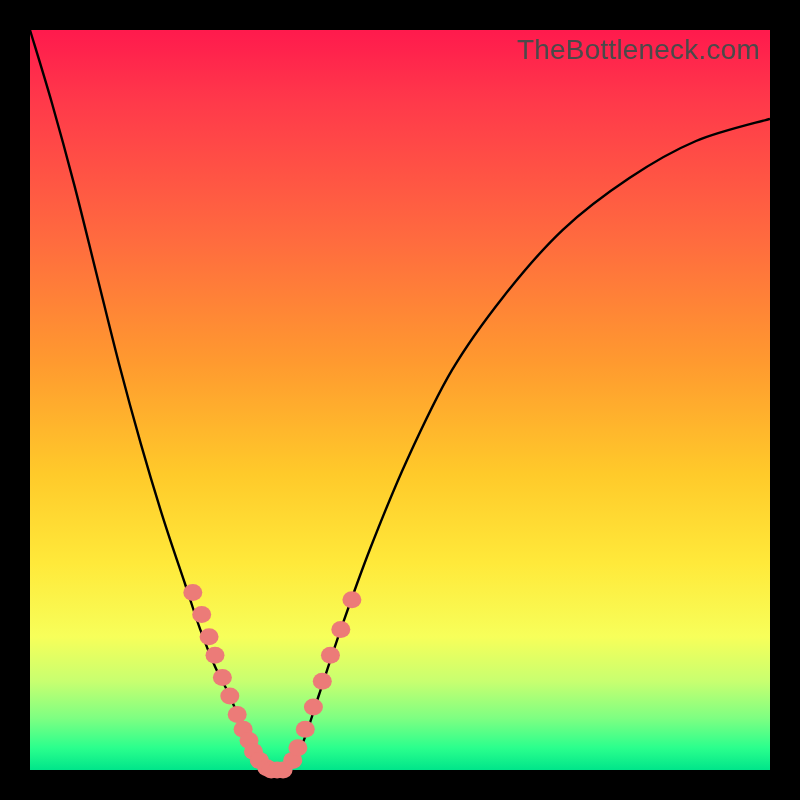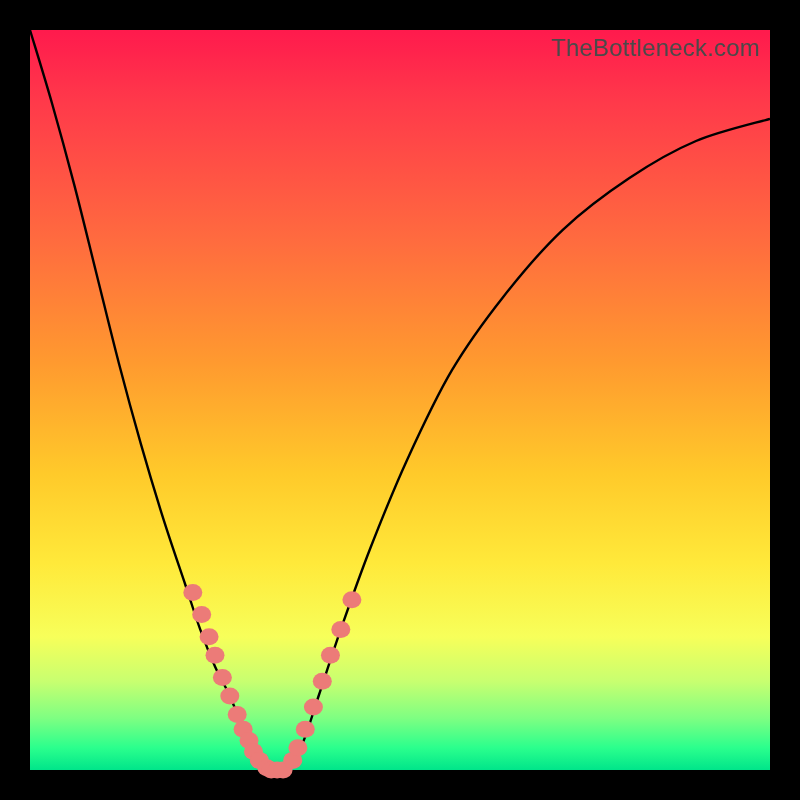--- a/index.html
+++ b/index.html
@@ -39,21 +39,21 @@
       #7eff82 93%,
       #2bff8d 97%,
       #00e58a 100%
     );
   }
   .watermark {
     position: absolute;
     top: 4px;
     right: 10px;
     color: #4a4a4a;
-    font-size: 24px;
+    font-size: 28px;
     font-weight: 500;
     letter-spacing: 0.2px;
     user-select: none;
   }
   svg.curves {
     position: absolute;
     left: 0;
     top: 0;
     width: 740px;
     height: 740px;

